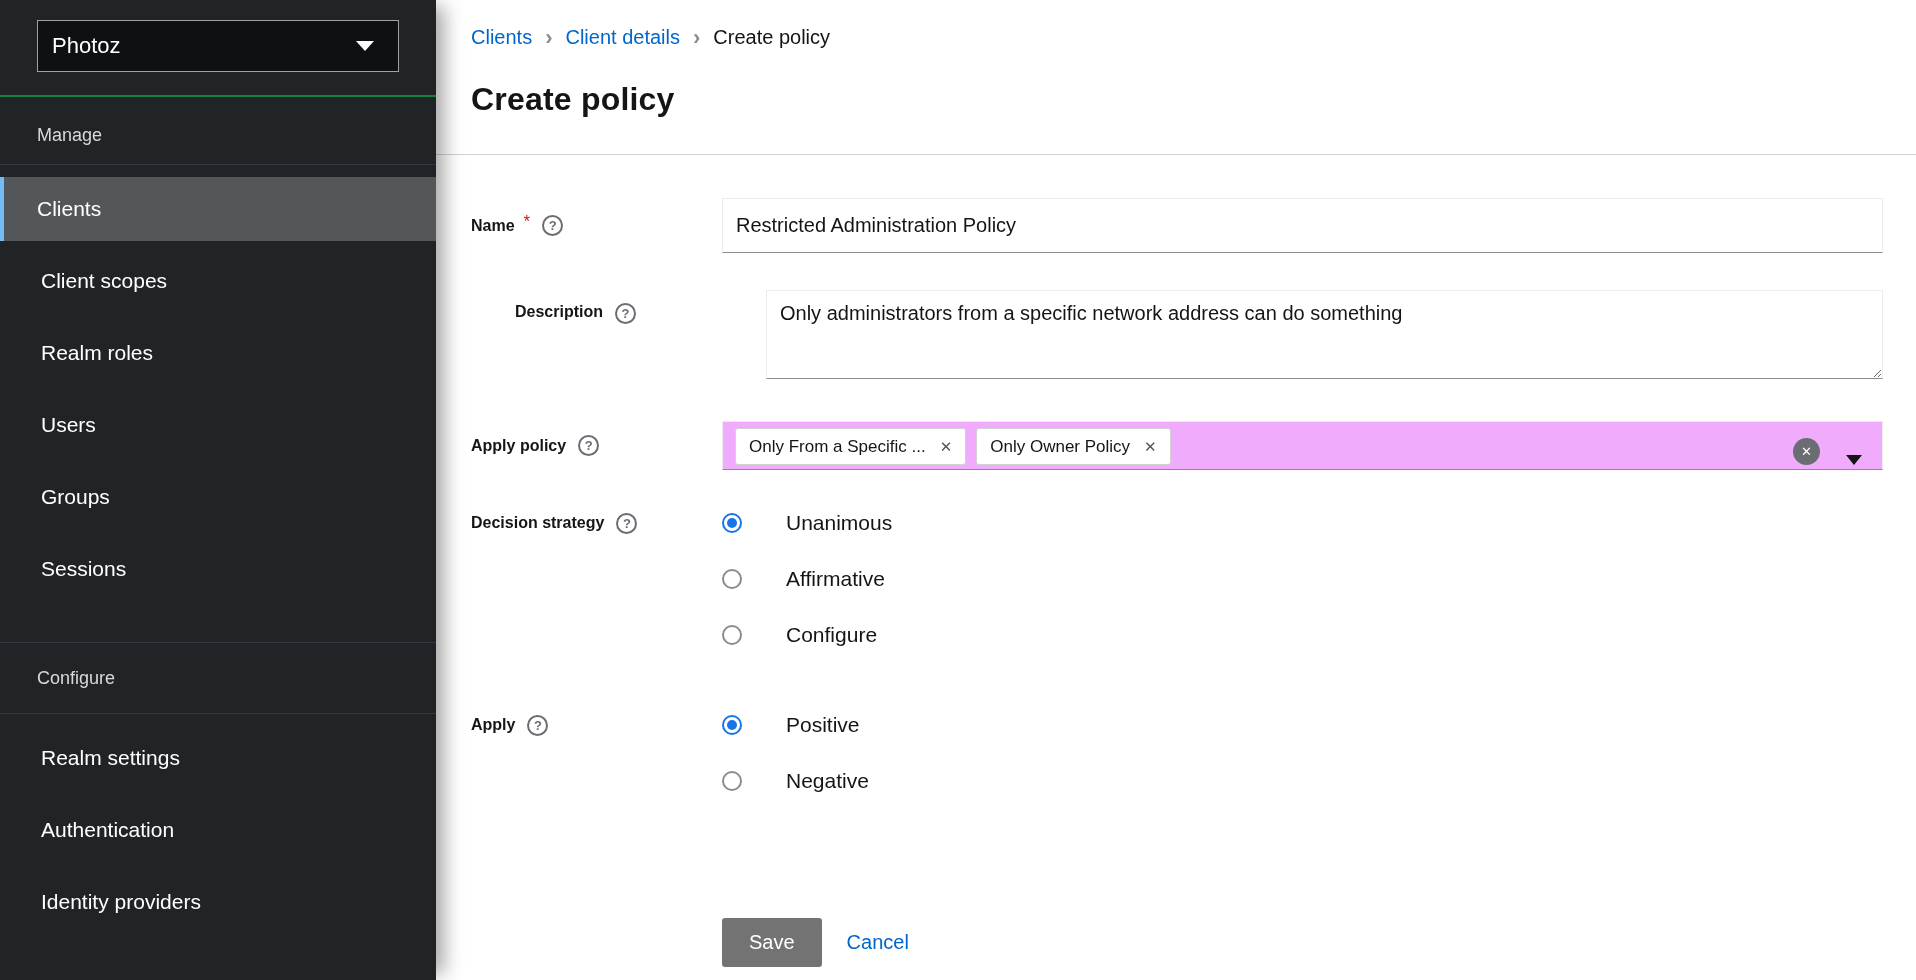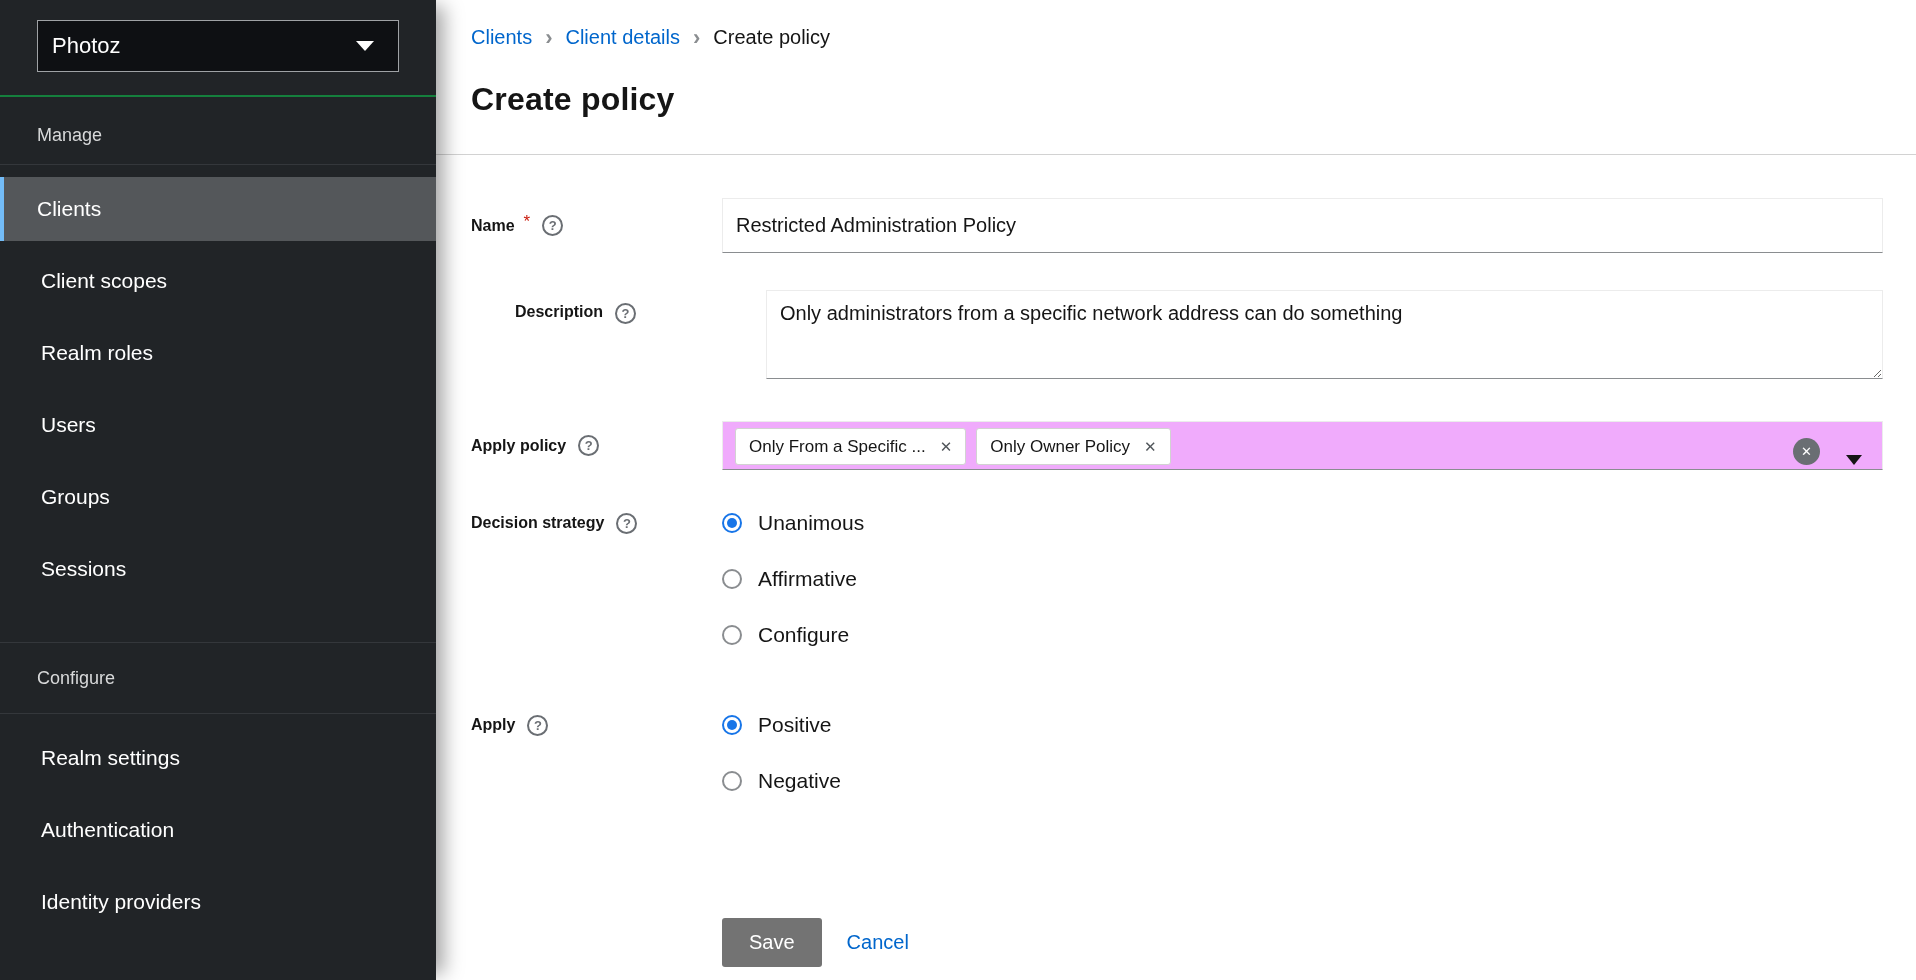--- a/index.html
+++ b/index.html
@@ -137,21 +137,21 @@
     cursor: pointer; font-family: inherit; padding-bottom: 1px;
   }
   .select-caret {
     margin-left: 26px; margin-right: 8px;
     width: 0; height: 0; cursor: pointer;
     border-left: 8px solid transparent;
     border-right: 8px solid transparent;
     border-top: 10px solid #151515;
   }
 
-  .radio-group .radio-row { display: flex; align-items: center; height: 28px; margin-bottom: 28px; cursor: pointer; }
+  .radio-group .radio-row { display: flex; align-items: center; height: 28px; margin-bottom: 28px; cursor: pointer; gap: 28px; }
   .radio-group .radio-row:last-child { margin-bottom: 0; }
   .radio {
     width: 20px; height: 20px; flex: none;
     border-radius: 50%; border: 2px solid #8a8d90; background: #fff;
     position: relative;
   }
   .radio.checked { border: 2.5px solid #1775e8; }
   .radio.checked::after {
     content: ""; position: absolute; left: 50%; top: 50%;
     width: 10px; height: 10px; border-radius: 50%;

